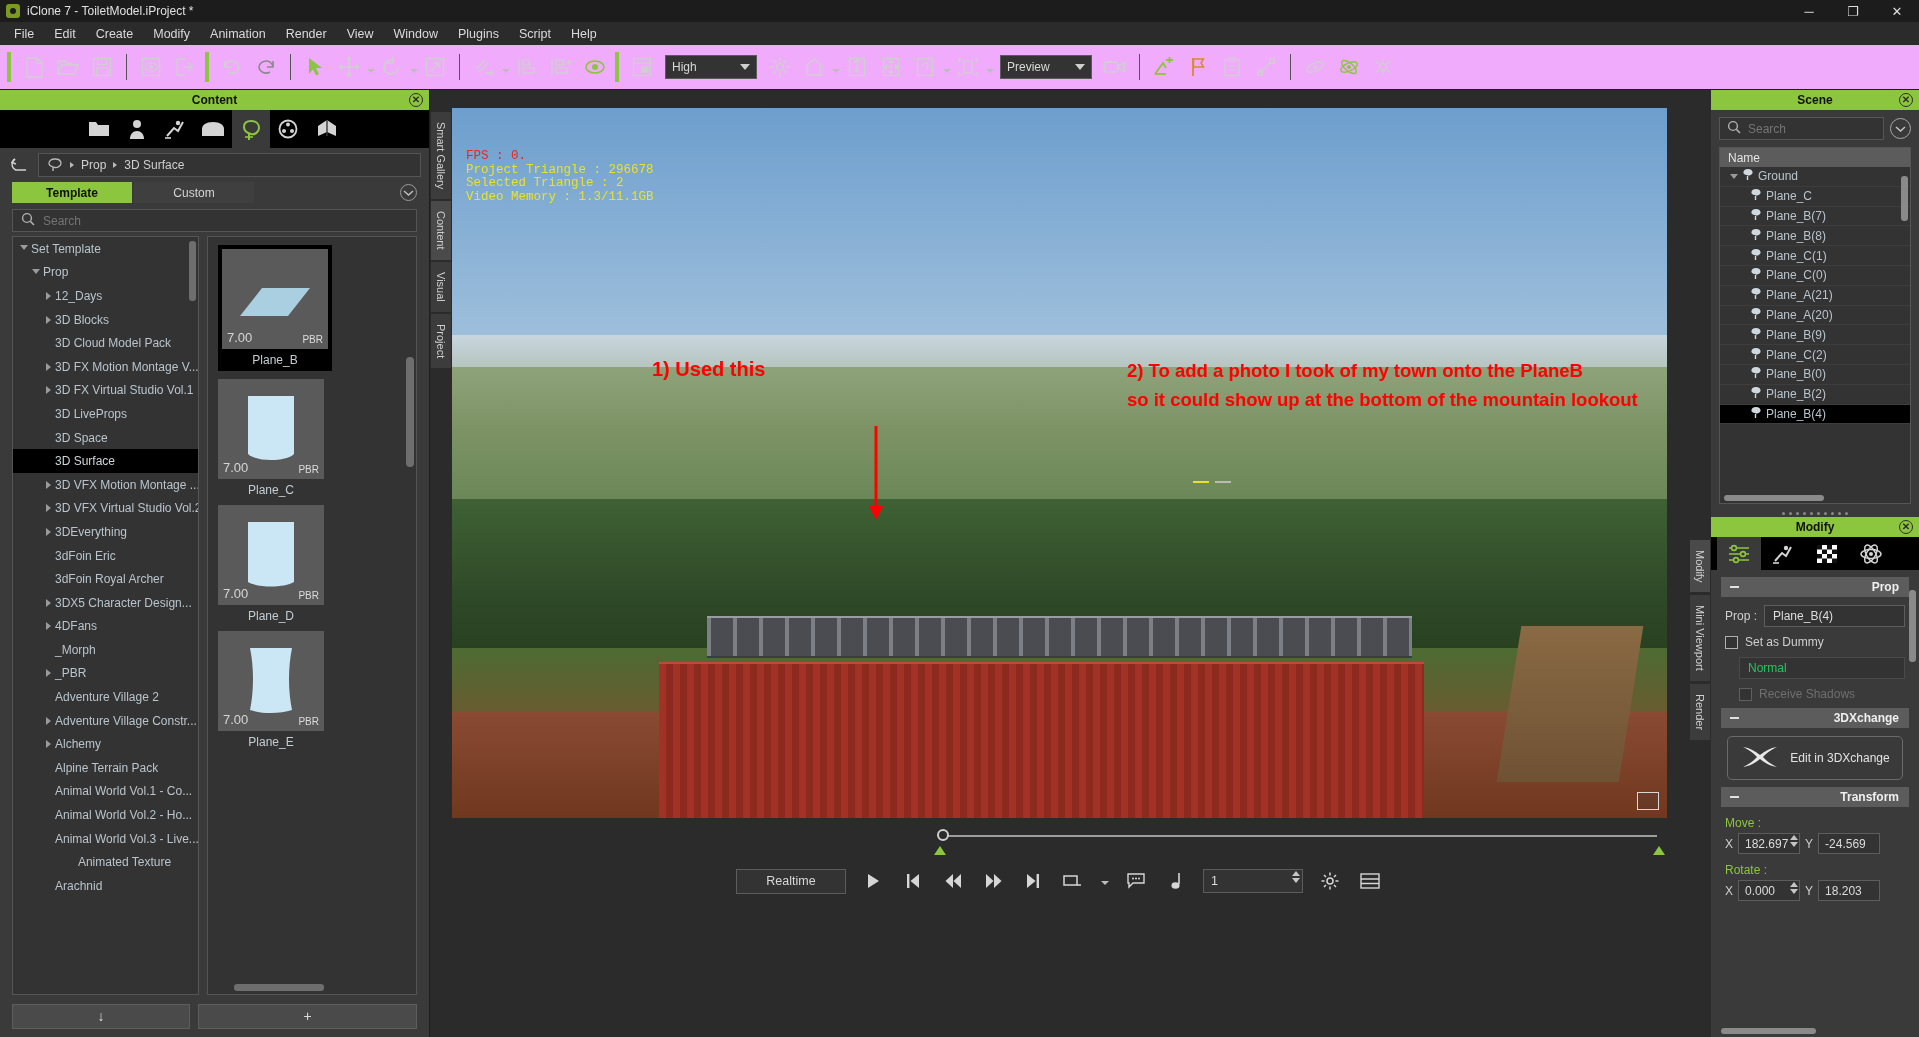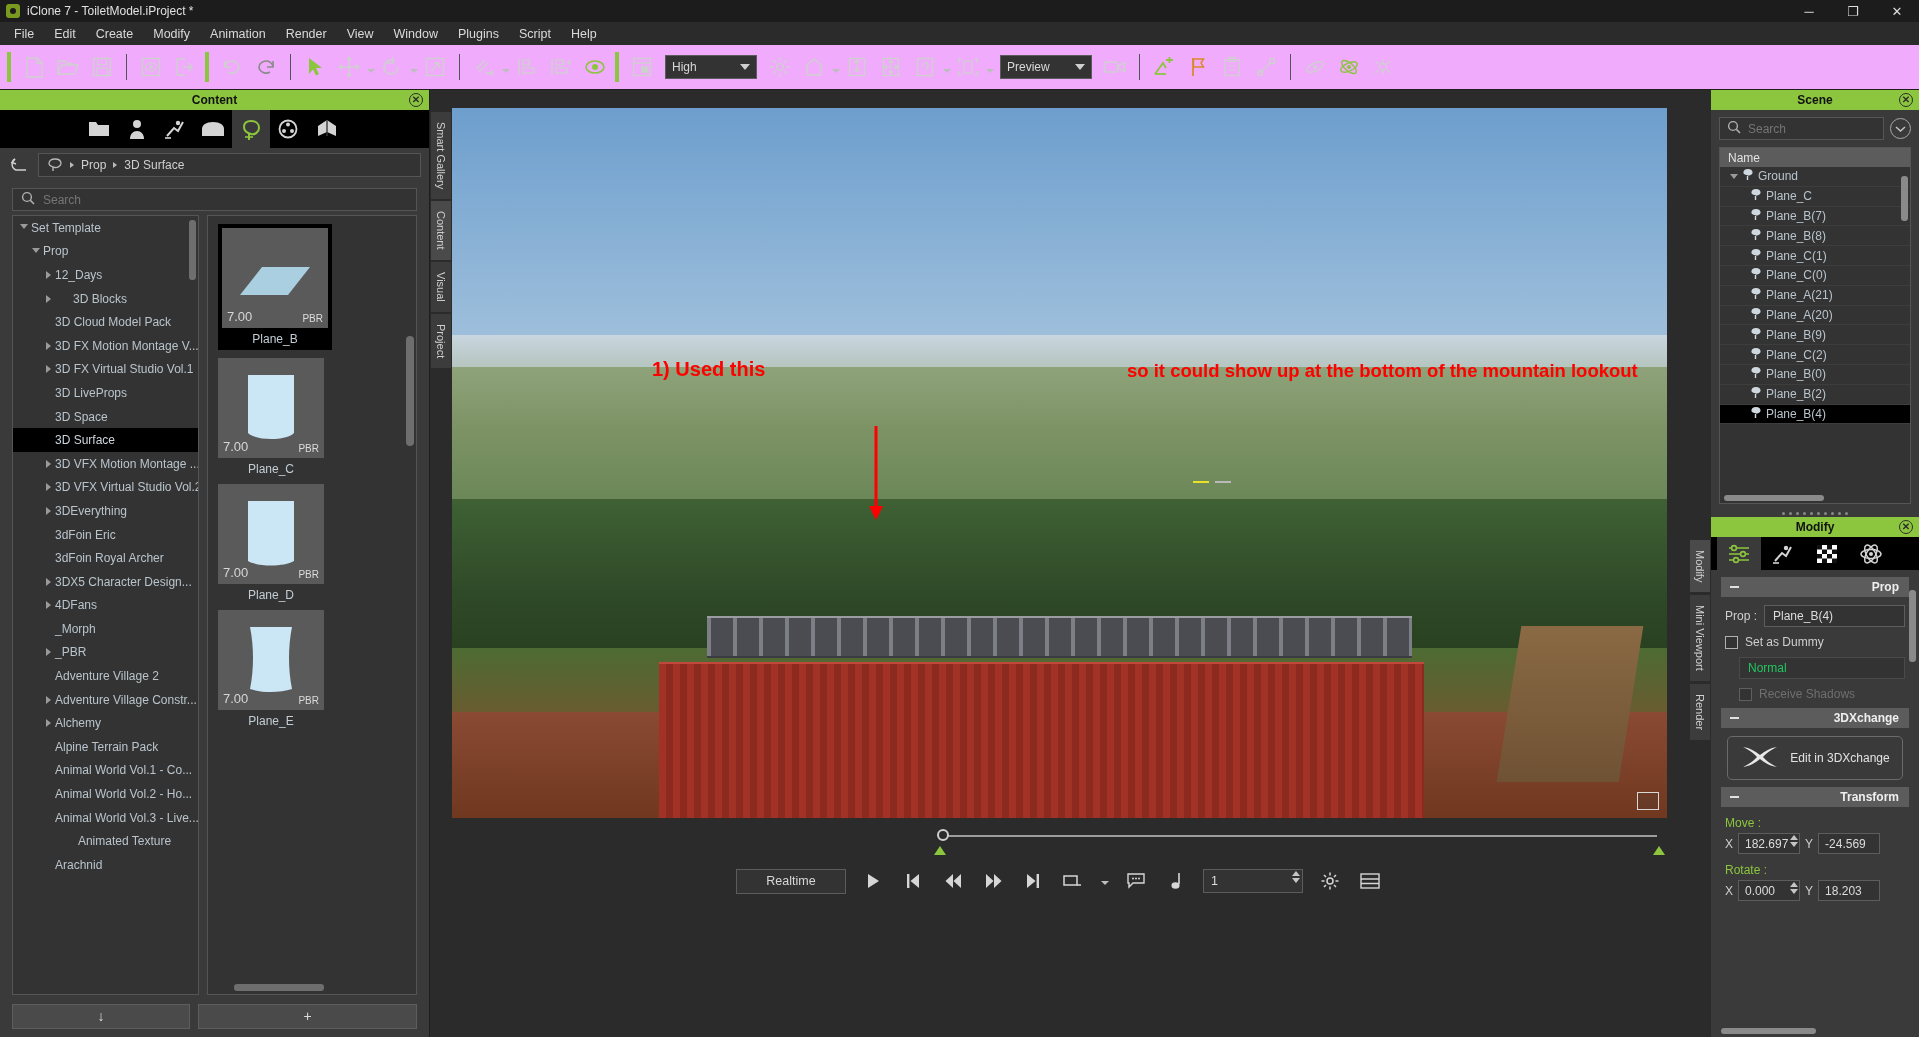--- a/index.html
+++ b/index.html
@@ -541,20 +541,29 @@
               <path d="M6 14v-4" stroke="#b9b9b9" stroke-width="1.4"></path>
               <path d="M8 2c4 0 6 2 6 4.5S10 11 8 10.5 2 9 2 6.5 4 2 8 2z" fill="none" stroke="#b9b9b9" stroke-width="1.3"></path>
             </svg></span>
         <span class="crumbar"></span>
         <span>Prop</span>
         <span class="crumbar"></span>
         <span>3D Surface</span>
       </div>
     </div>
 
+    <div id="tmtabs">
+      <div class="ttab on">Template</div>
+      <div class="ttab">Custom</div>
+      <div class="circ">
+          <svg width="11" height="8" viewBox="0 0 11 8">
+            <path d="M1 2l4.5 4L10 2" fill="none" stroke="#bdbdbd" stroke-width="1.5"></path>
+          </svg>
+        </div>
+    </div>
 
     <div id="searchrow">
       <div id="searchbox">
         <span><svg width="14" height="14" viewBox="0 0 14 14">
               <circle cx="6" cy="6" r="4.4" fill="none" stroke="#b0b0b0" stroke-width="1.4"></circle>
               <path d="M9.4 9.4L13 13" stroke="#b0b0b0" stroke-width="1.5"></path>
             </svg></span>
         <input placeholder="Search" style="">
       </div>
     </div>
@@ -567,21 +576,21 @@
               <span>Set Template</span>
             </div>
             <div class="trow" style="padding-left: 16px;">
               <span class="tw d"></span>
               <span>Prop</span>
             </div>
             <div class="trow" style="padding-left: 28px;">
               <span class="tw r"></span>
               <span>12_Days</span>
             </div>
-            <div class="trow" style="padding-left: 28px; gap: 18px;">
+            <div class="trow" style="padding-left: 28px;">
               <span class="tw r"></span>
               <span>3D Blocks</span>
             </div>
             <div class="trow" style="padding-left: 28px; text-align: right;">
               <span class="tw"></span>
               <span>3D Cloud Model Pack</span>
             </div>
             <div class="trow" style="padding-left: 28px;">
               <span class="tw r"></span>
               <span>3D FX Motion Montage V...</span>
@@ -753,23 +762,28 @@
         <div class="vpband" id="vp-haze"></div>
         <div class="vpband" id="vp-plain"></div>
         <div class="vpband" id="vp-trees"></div>
         <div class="vpband" id="vp-grnd"></div>
         <div class="vpband" id="vp-brick"></div>
         <div id="vp-path"></div>
         <div id="vp-fence"></div>
         <div id="vp-roof"></div>
         <div id="vp-gizmo"></div>
 
+        <div id="stats"><span class="fps">FPS : 0.</span>
+<span>Project Triangle : 296678</span>
+<span>Selected Triangle : 2</span>
+<span>Video Memory : 1.3/11.1GB</span></div>
 
         <div class="anno" id="anno1">1) Used this</div>
         <div class="anno" id="anno2">
+          <div>2) To add a photo I took of my town onto the PlaneB</div>
           <div>so it could show up at the bottom of the mountain lookout</div>
         </div>
 
         <svg class="arrow" style="left:0;top:0;width:100%;height:100%;pointer-events:none">
           <path d="M424 318 L424 400" stroke="#f00" stroke-width="3" fill="none"></path>
           <path d="M424 412 l-7 -14 l14 0 z" fill="#f00"></path>
         </svg>
         <div id="vp-corner"></div>
       </div>
     </div>

